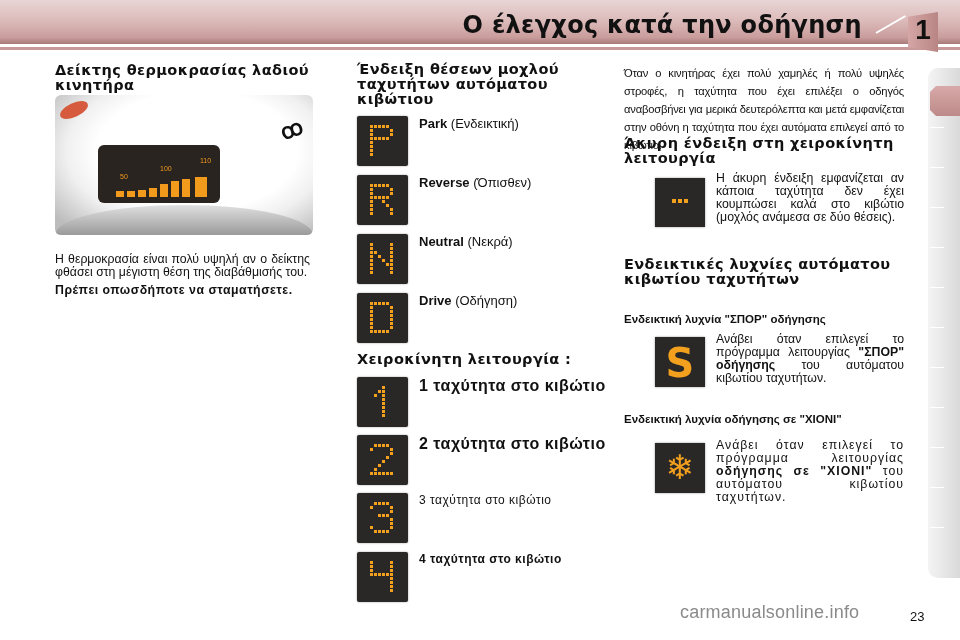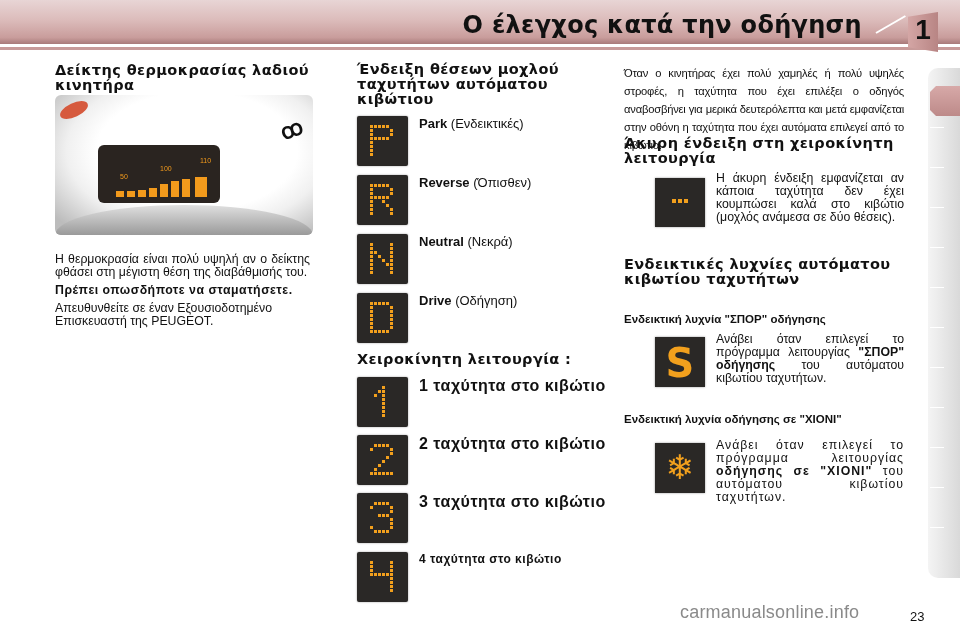--- a/index.html
+++ b/index.html
@@ -134,21 +134,20 @@
     <div class="gauge-bar" style="left:62px;height:13px"></div>
     <div class="gauge-bar" style="left:73px;height:16px"></div>
     <div class="gauge-bar" style="left:84px;height:18px"></div>
     <div class="gauge-bar" style="left:97px;height:20px;width:12px"></div>
   </div>
   <div class="gauge-band"></div>
 </div>
 <div class="col1-text">
   <p class="p j">Η θερμοκρασία είναι πολύ υψηλή αν ο δείκτης φθάσει στη μέγιστη θέση της διαβάθμισής του.</p>
   <p class="p" style="font-weight:bold;letter-spacing:0.5px">Πρέπει οπωσδήποτε να σταματήσετε.</p>
-  <p class="p">Απευθυνθείτε σε έναν Εξουσιοδοτημένο Επισκευαστή της PEUGEOT.</p>
 </div>
 
 <div class="col2-title h-sec">Ένδειξη θέσεων μοχλού ταχυτήτων αυτόματου κιβώτιου</div>
 
 <div class="gear-row" style="top:116px">
   <div class="led-box">
     <svg width="51" height="50" viewBox="0 0 51 50">
         <g fill="#f2a01d">
       <rect x="13" y="9" width="3" height="3"></rect>
           <rect x="17" y="9" width="3" height="3"></rect>
@@ -164,21 +163,21 @@
           <rect x="21" y="21" width="3" height="3"></rect>
           <rect x="25" y="21" width="3" height="3"></rect>
           <rect x="29" y="21" width="3" height="3"></rect>
       <rect x="13" y="25" width="3" height="3"></rect>
           <rect x="13" y="29" width="3" height="3"></rect>
           <rect x="13" y="33" width="3" height="3"></rect>
           <rect x="13" y="37" width="3" height="3"></rect>
     </g>
       </svg>
   </div>
-  <div class="gear-label"><b>Park</b> <span>(Ενδεικτικές)</span></div>
+  <div class="gear-label"><b>Park</b> <span>(Ενδεικτική)</span></div>
 </div>
 
 <div class="gear-row" style="top:175px">
   <div class="led-box">
     <svg width="51" height="50" viewBox="0 0 51 50">
         <g fill="#f2a01d">
       <rect x="13" y="9" width="3" height="3"></rect>
           <rect x="17" y="9" width="3" height="3"></rect>
           <rect x="21" y="9" width="3" height="3"></rect>
           <rect x="25" y="9" width="3" height="3"></rect>
@@ -335,21 +334,21 @@
           <rect x="33" y="29" width="3" height="3"></rect>
       <rect x="13" y="33" width="3" height="3"></rect>
           <rect x="33" y="33" width="3" height="3"></rect>
       <rect x="17" y="37" width="3" height="3"></rect>
           <rect x="21" y="37" width="3" height="3"></rect>
           <rect x="25" y="37" width="3" height="3"></rect>
           <rect x="29" y="37" width="3" height="3"></rect>
     </g>
       </svg>
   </div>
-  <div class="gear-label" style="font-weight:bold;font-size:16px;letter-spacing:0.5px">3 ταχύτητα στο κιβώτιο</div>
+  <div class="gear-label" style="font-weight:normal;font-size:12px;letter-spacing:0.5px">3 ταχύτητα στο κιβώτιο</div>
 </div>
 
 <div class="gear-row" style="top:552px">
   <div class="led-box">
     <svg width="51" height="50" viewBox="0 0 51 50">
         <g fill="#f2a01d">
       <rect x="13" y="9" width="3" height="3"></rect>
           <rect x="33" y="9" width="3" height="3"></rect>
       <rect x="13" y="13" width="3" height="3"></rect>
           <rect x="33" y="13" width="3" height="3"></rect>

